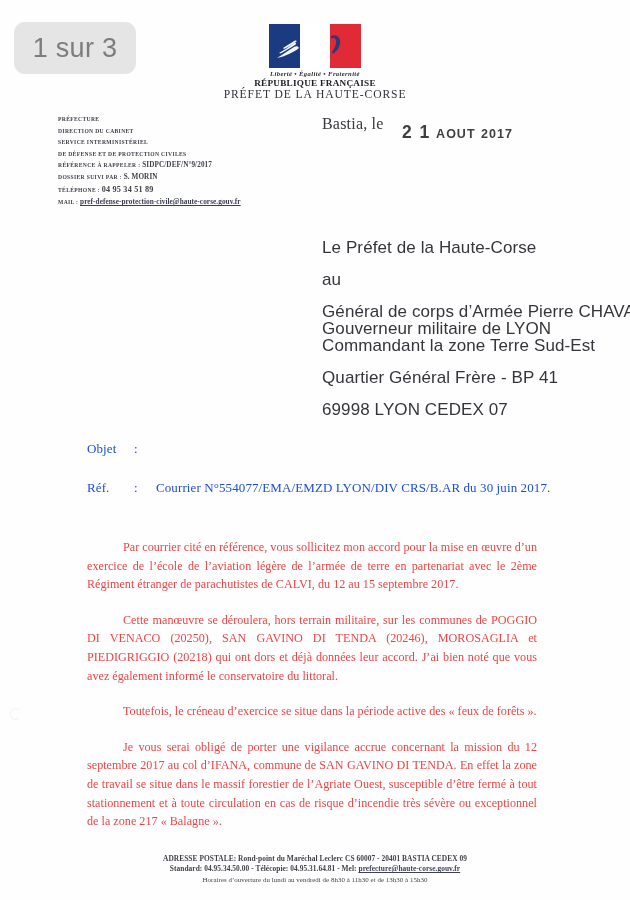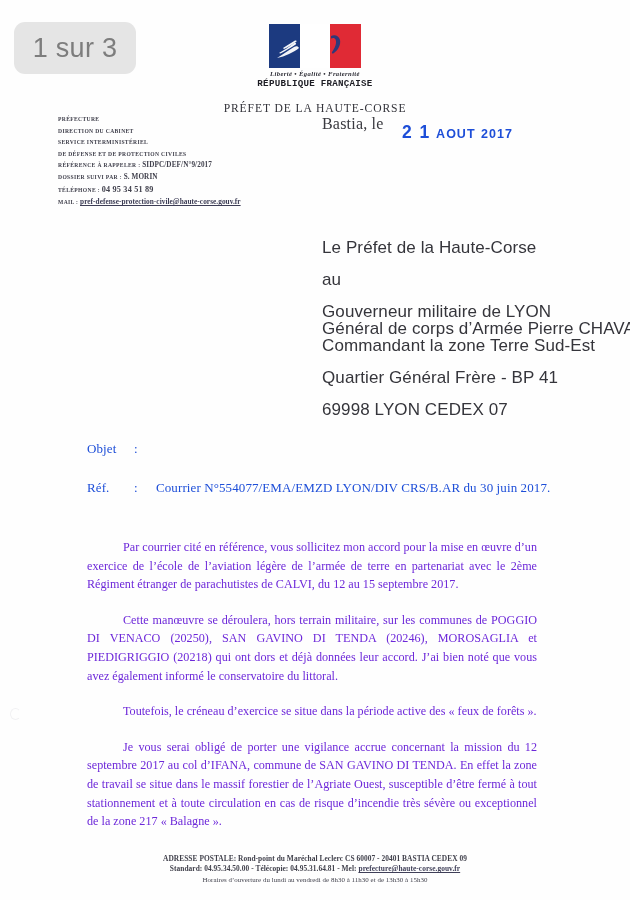--- a/index.html
+++ b/index.html
@@ -65,29 +65,29 @@
     font-family: "Liberation Serif", serif;
     font-style: italic;
     font-weight: bold;
     font-size: 6.6px;
     letter-spacing: .4px;
     color: #2a2a33;
     white-space: nowrap;
   }
   #emblem-caption-republic {
     margin-top: 1px;
-    font-family: Liberation Mono, monospace;
+    font-family: Liberation Serif, serif;
     font-weight: bold;
     font-size: 9.2px;
     letter-spacing: .25px;
     color: #1d1d24;
     white-space: nowrap;
   }
   #prefect-title {
-    margin-top: 13px;
+    margin-top: 0;
     font-family: "Liberation Serif", serif;
     font-size: 11.6px;
     letter-spacing: .9px;
     color: #33333a;
     white-space: nowrap;
   }
 
   
   #letterhead {
     position: absolute;
@@ -135,21 +135,21 @@
     letter-spacing: .2px;
   }
   #date-stamp {
     position: absolute;
     left: 402px;
     top: 122px;
     font-family: "Liberation Sans", sans-serif;
     font-weight: bold;
     font-size: 15px;
     letter-spacing: 1.4px;
-    color: #1d4ed8;
+    color: #404040;
     white-space: nowrap;
   }
   #date-stamp .d-big { font-size: 17.5px; }
   #date-stamp .d-small { font-size: 12.5px; letter-spacing: 1px; }
 
   
   #addressee {
     position: absolute;
     left: 322px;
     top: 239px;
@@ -191,21 +191,21 @@
     position: absolute;
     left: 87px;
     top: 538px;
     width: 450px;
   }
   #body-text p {
     margin: 0 0 17px 0;
     font-family: "Liberation Serif", serif;
     font-size: 12.15px;
     line-height: 18.6px;
-    color: #6d28d9;
+    color: #ef4444;
     text-align: justify;
     text-indent: 36px;
     letter-spacing: .01px;
   }
 
   
   #margin-artifact {
     position: absolute;
     left: 10px;
     top: 708px;
@@ -306,22 +306,22 @@
     <span class="d-big">2 1</span>
     <span class="d-small">AOUT</span>
     <span class="d-small">2017</span>
   </div>
 
   <div id="addressee">
     <div class="ad-line">Le Préfet de la Haute-Corse</div>
     <div class="ad-gap"></div>
     <div class="ad-line">au</div>
     <div class="ad-gap"></div>
+    <div class="ad-line">Général de corps d’Armée Pierre CHAVANCY,</div>
     <div class="ad-line">Gouverneur militaire de LYON</div>
-    <div class="ad-line">Général de corps d’Armée Pierre CHAVANCY,</div>
     <div class="ad-line">Commandant la zone Terre Sud-Est</div>
     <div class="ad-gap"></div>
     <div class="ad-line">Quartier Général Frère - BP 41</div>
     <div class="ad-gap"></div>
     <div class="ad-line">69998 LYON CEDEX 07</div>
   </div>
 
   <div id="subject-block">
     <div class="sr-row">
       <span class="sr-label">Objet</span>

